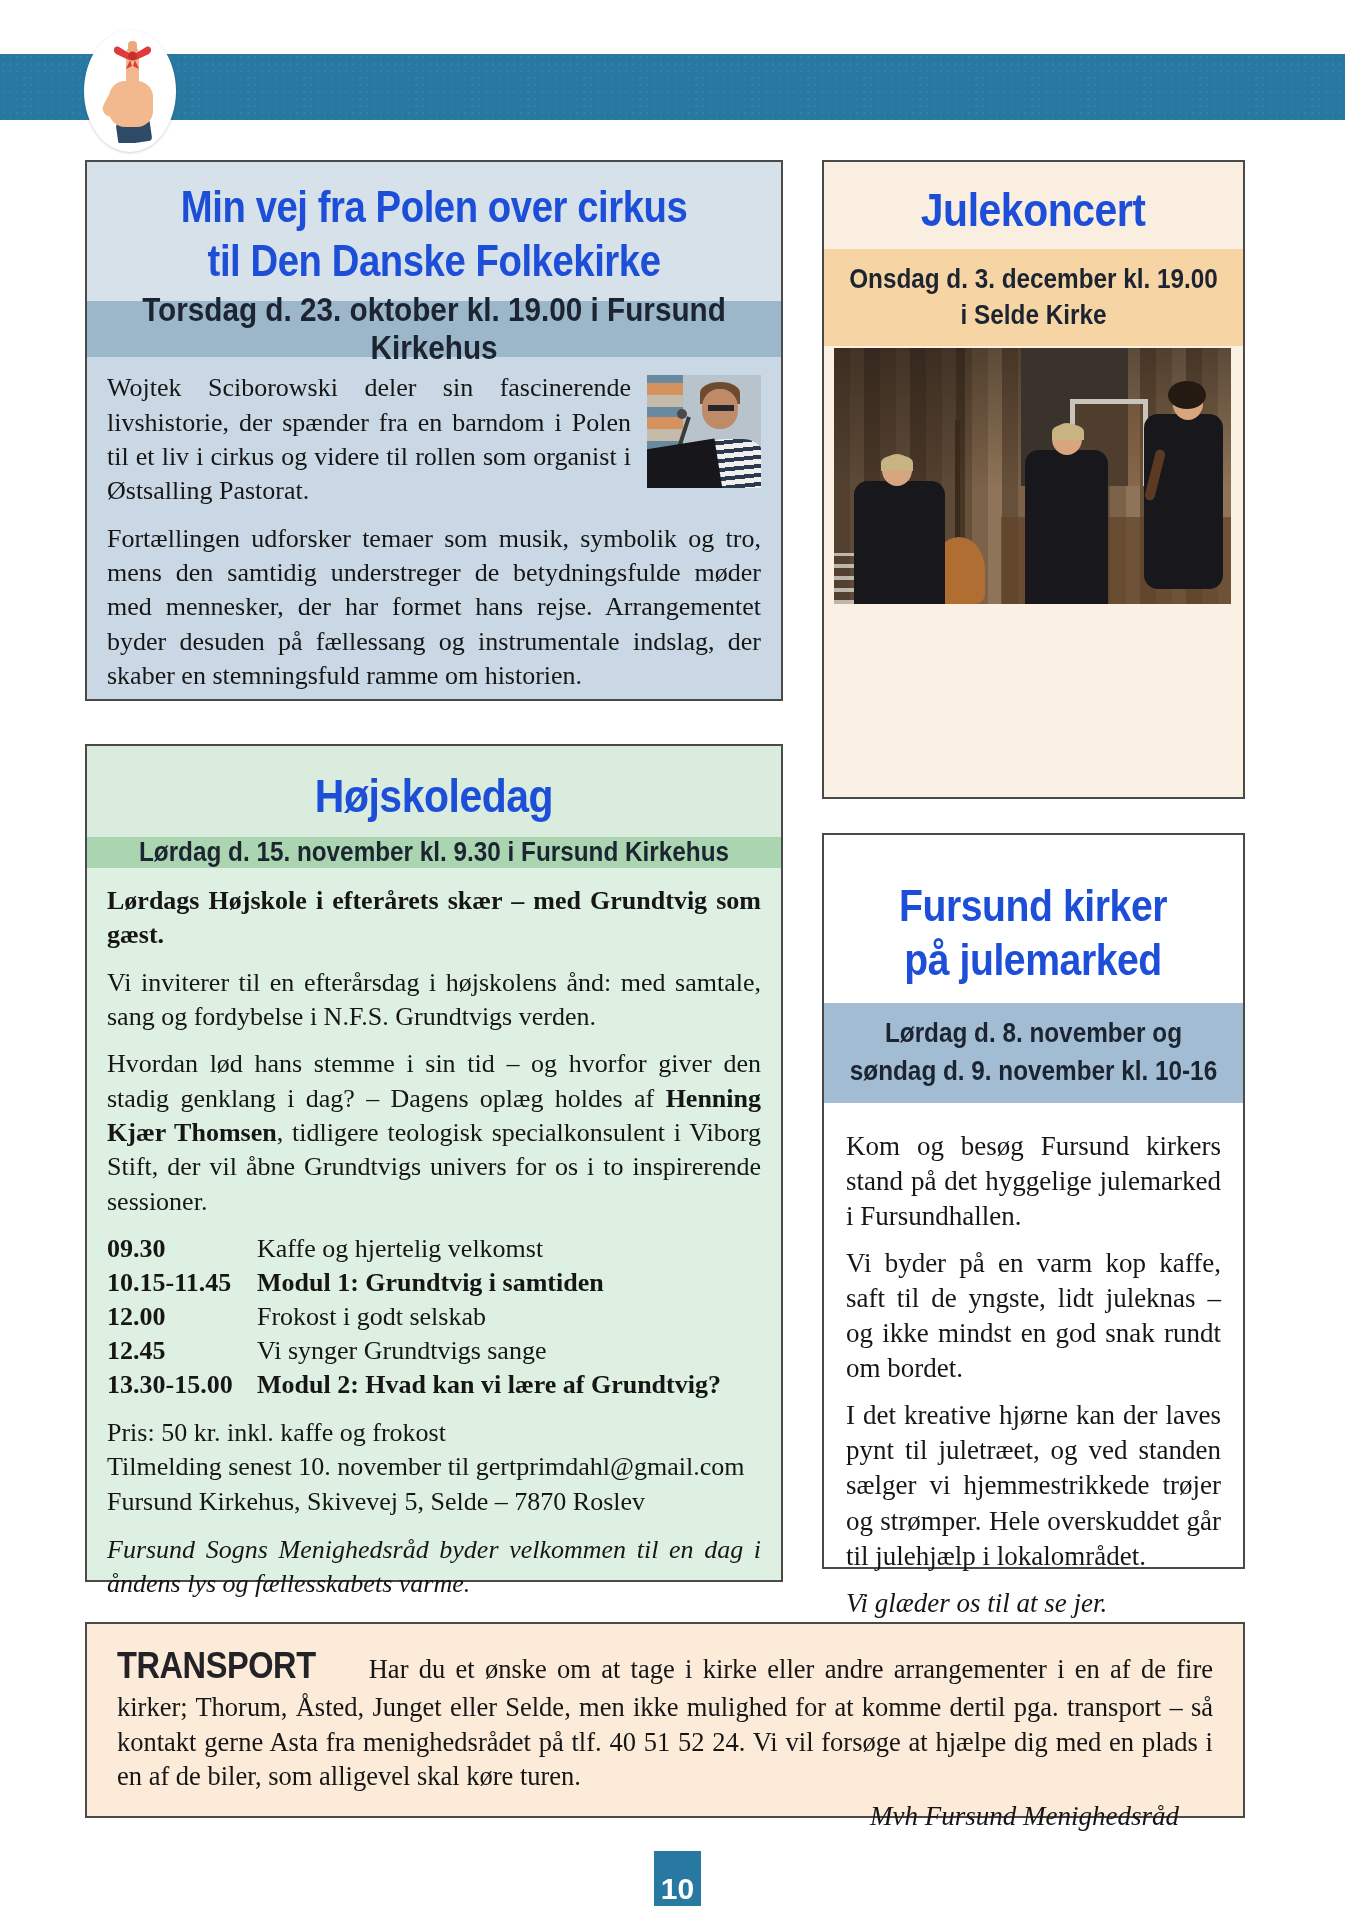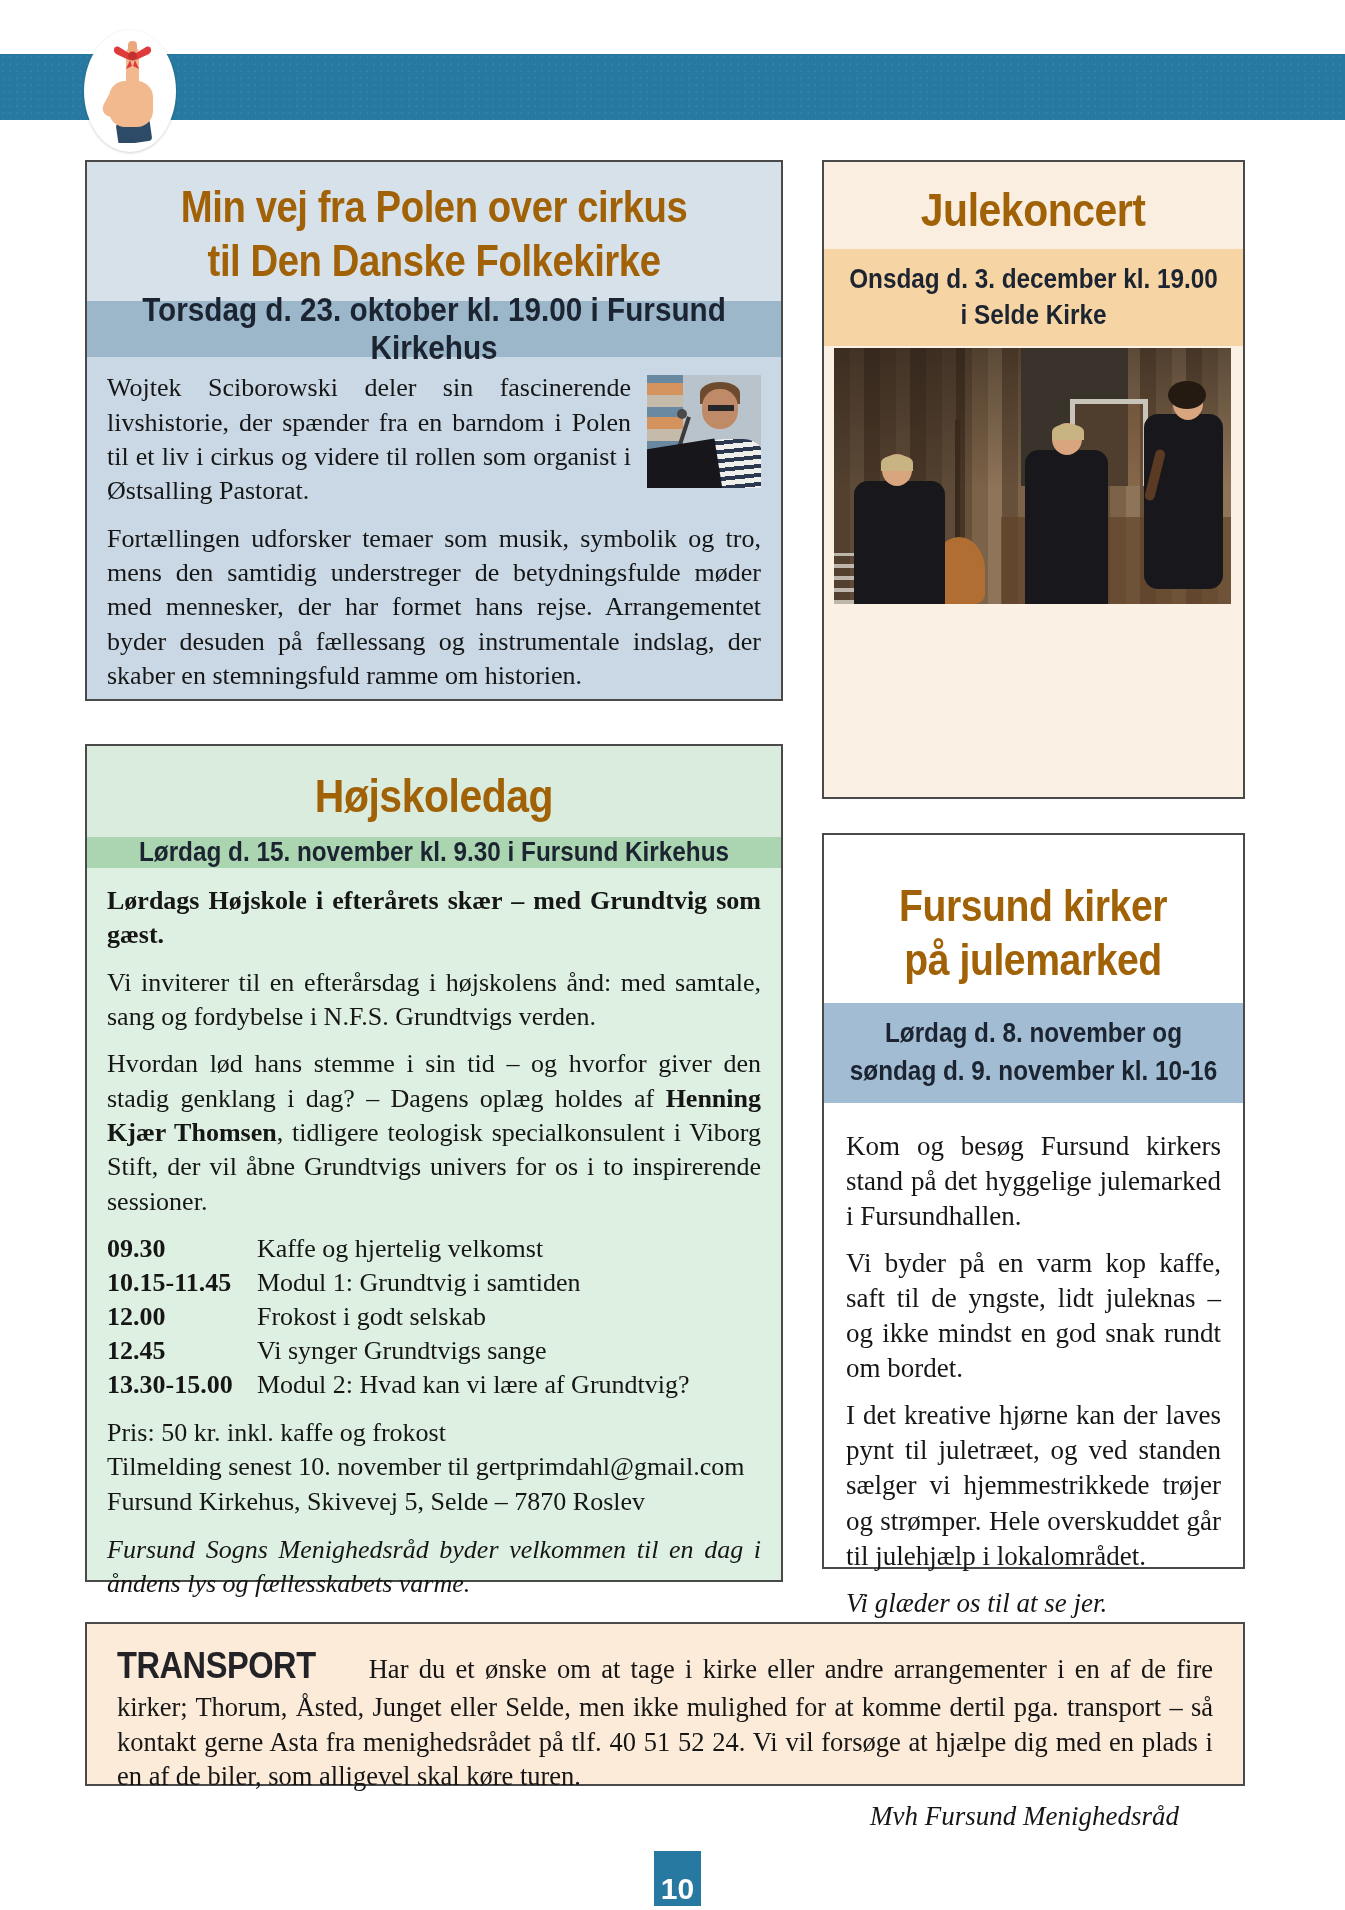--- a/index.html
+++ b/index.html
@@ -12,21 +12,21 @@
   .band-title{position:absolute;left:295px;top:54px;height:66px;display:flex;align-items:center;color:#fff;white-space:nowrap;}
   .band-title .main{font-family:"Liberation Sans",sans-serif;font-weight:bold;font-size:41px;letter-spacing:0px;
         display:inline-block;transform:scaleX(.84);transform-origin:left center;}
   .band-title .suffix{font-family:"Liberation Sans",sans-serif;font-weight:bold;font-size:31px;margin-left:-54px;
         display:inline-block;transform:scaleX(.84);transform-origin:left center;}
   .hand-badge{position:absolute;left:84px;top:30px;width:92px;height:122px;background:#fff;border-radius:50%;
         box-shadow:0 1px 3px rgba(0,0,0,.18);display:flex;align-items:center;justify-content:center;}
 
   
   .abox{position:absolute;border:2px solid #4a4a4a;box-sizing:border-box;display:flex;flex-direction:column;}
-  .title-zone{text-align:center;font-family:"Liberation Sans",sans-serif;font-weight:bold;color:#a16207;}
+  .title-zone{text-align:center;font-family:"Liberation Sans",sans-serif;font-weight:bold;color:#1d4ed8;}
   .title-zone .cond{display:inline-block;transform:scaleX(.87);transform-origin:center;letter-spacing:-.5px;}
   .date-band{text-align:center;font-family:"Liberation Sans",sans-serif;font-weight:bold;color:#1b2430;
         display:flex;flex-direction:column;justify-content:center;}
   .date-band .cond{display:inline-block;transform:scaleX(.9);transform-origin:center;}
   .serif-body{font-size:26px;line-height:1.32;color:#161616;text-align:justify;}
   .serif-body p{margin:0 0 13px 0;}
   .italic{font-style:italic;}
 
   
   #box-polen{left:85px;top:160px;width:698px;height:541px;background:#c9d8e4;}
@@ -77,34 +77,34 @@
 
   
   #box-hojskoledag{left:85px;top:744px;width:698px;height:838px;background:#def0e2;}
   #box-hojskoledag .title-zone{background:#d9ecdd;padding:22px 8px 14px;font-size:47px;}
   #box-hojskoledag .date-band{background:#aad5b0;height:56px;font-size:27px;}
   #box-hojskoledag .serif-body{padding:16px 20px 0;}
   .lead{font-weight:bold;}
   .program-label{font-weight:bold;margin:0;}
   .program-row{display:flex;font-size:26px;line-height:1.31;color:#161616;}
   .program-row .time{width:150px;font-weight:bold;flex:none;}
-  .program-row.bold .desc{font-weight:normal;}
+  .program-row.bold .desc{font-weight:bold;}
   .program-block{margin:0 0 14px 0;}
   .contact-block p{margin:0;}
   .contact-block{margin:0 0 14px 0;}
 
   
   #box-julemarked{left:822px;top:833px;width:423px;height:736px;background:#ffffff;}
   #box-julemarked .title-zone{background:#ffffff;padding:44px 6px 16px;font-size:45px;line-height:1.2;}
   #box-julemarked .date-band{background:#a2bdd3;padding:12px 4px;font-size:27px;line-height:1.4;}
   #box-julemarked .serif-body{padding:14px 22px 0;font-size:27px;line-height:1.3;}
   #box-julemarked .serif-body p{margin:12px 0 12px 0;}
 
   
-  #box-transport{left:85px;top:1622px;width:1160px;height:164px;background:#fcebd9;}
+  #box-transport{left:85px;top:1622px;width:1160px;height:196px;background:#fcebd9;}
   #box-transport .inner{padding:18px 30px 0;font-size:26.5px;line-height:1.3;color:#161616;text-align:justify;}
   .transport-label{font-family:"Liberation Sans",sans-serif;font-weight:bold;font-size:37px;letter-spacing:-.5px;
         display:inline-block;transform:scaleX(.88);transform-origin:left bottom;margin-right:26px;color:#232227;}
   .signature{text-align:right;font-style:italic;font-size:27px;margin-top:6px;padding-right:34px;}
 
   
   .page-badge{position:absolute;left:654px;top:1851px;width:47px;height:55px;background:#2879a1;color:#fff;
         font-family:"Liberation Sans",sans-serif;font-weight:bold;font-size:30px;display:flex;align-items:flex-end;justify-content:center;}
 </style>
 </head>

